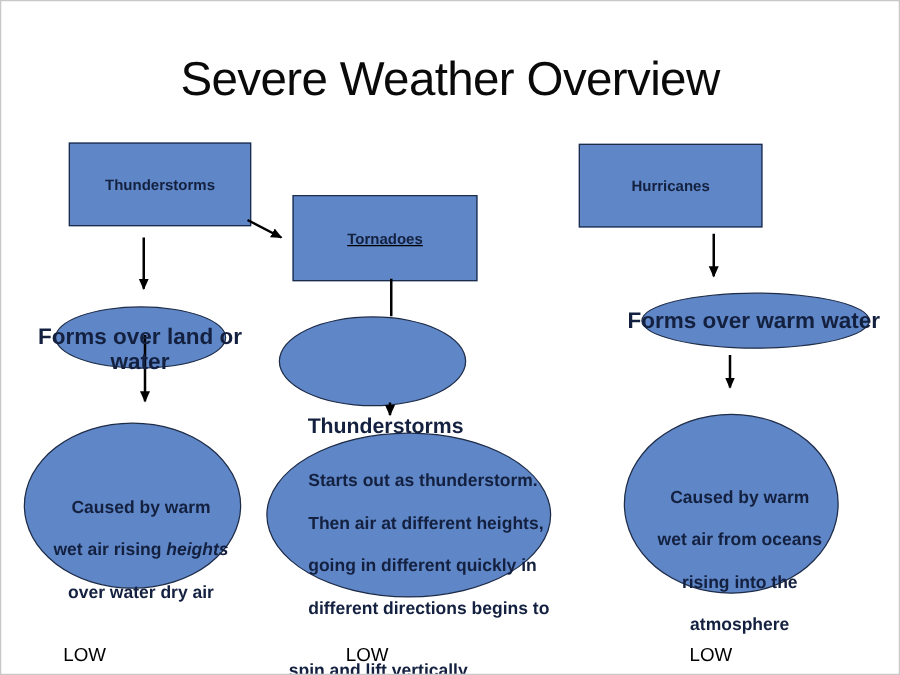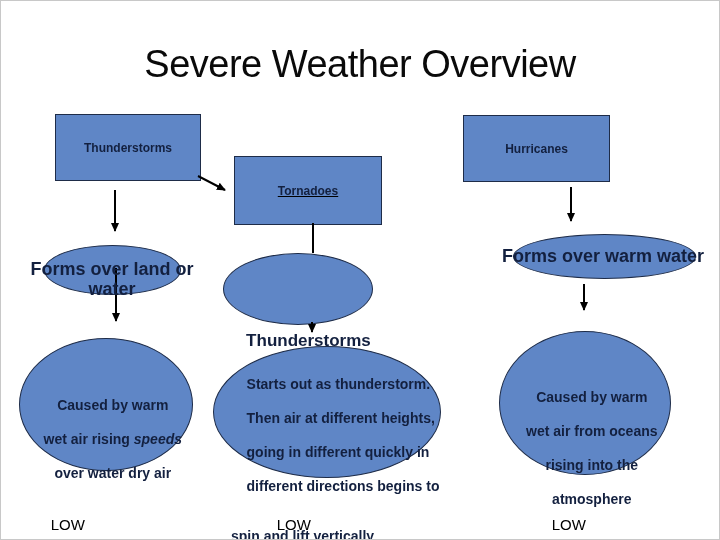--- a/index.html
+++ b/index.html
@@ -67,21 +67,21 @@
   <div class="box" style="left:54px;top:113px;width:144px;height:65px;">
     <span class="lbl">Thunderstorms</span>
   </div>
 
   <div class="ellipse" style="left:43px;top:244px;width:135px;height:48px;"></div>
   <div class="shape-text forms-text t-center" style="left:4px;top:258px;width:214px;">Forms over land or water</div>
 
   <div class="ellipse" style="left:18px;top:337px;width:172px;height:131px;"></div>
   <div class="shape-text cause-text t-center" style="left:24px;top:379px;width:160px;">
     <span>Caused by warm</span><br>
-    <span>wet air rising </span><span class="ital">speeds</span><br>
+    <span>wet air rising </span><span class="ital">heights</span><br>
     <span>over water dry air</span>
   </div>
 
   <div class="low" style="left:33px;top:492px;">
     <span>LOW</span><br>
     
   </div>
 
   <div class="box" style="left:233px;top:155px;width:146px;height:67px;text-decoration:underline;">
     <span class="lbl">Tornadoes</span>

